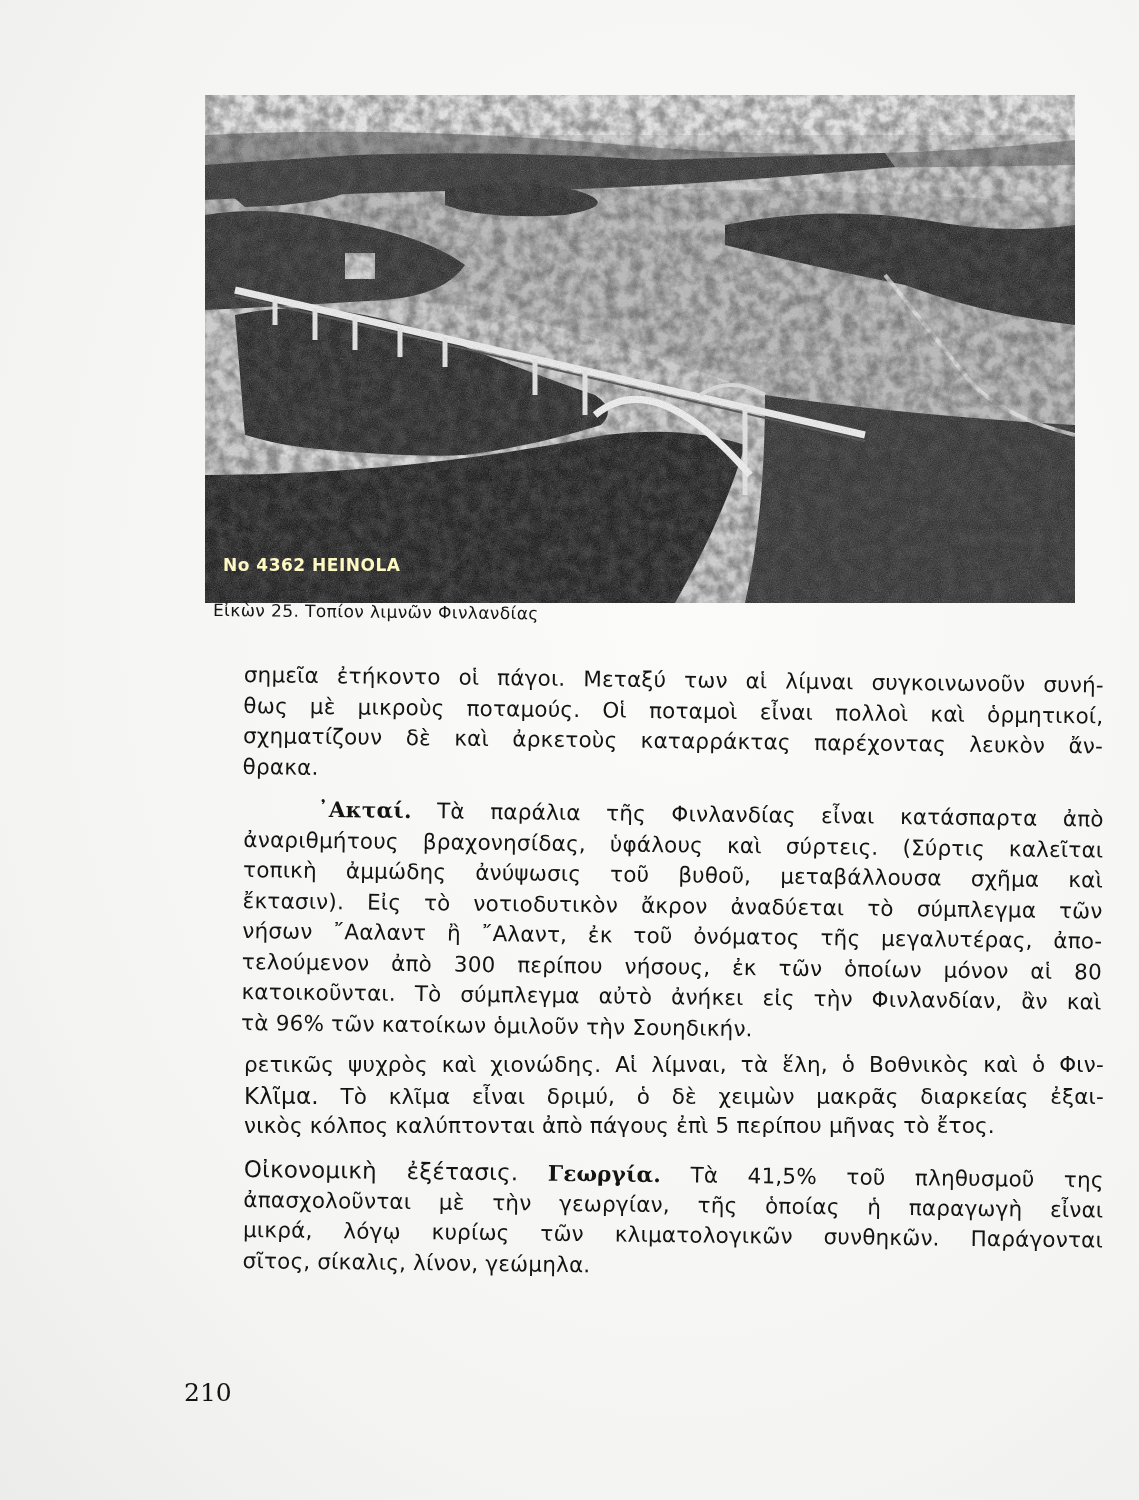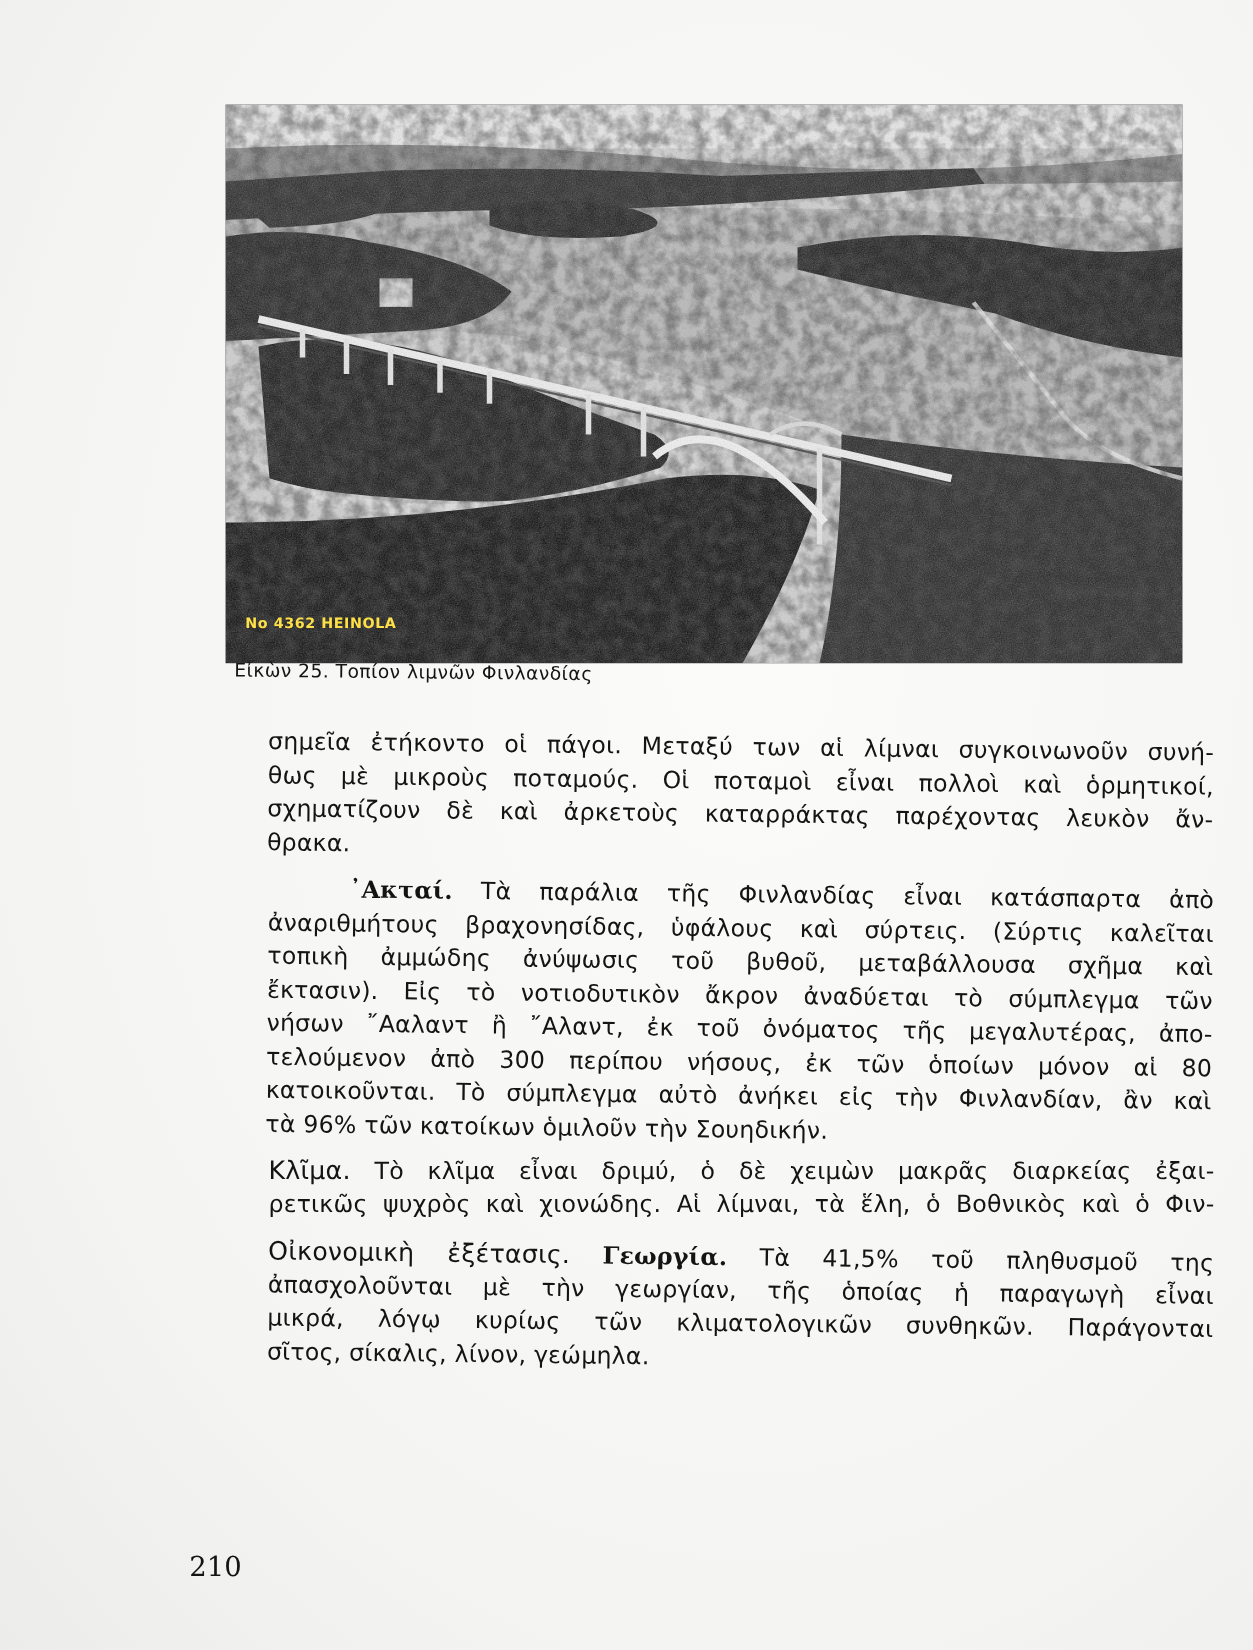--- a/index.html
+++ b/index.html
@@ -4,31 +4,31 @@
 <style>
   html, body { margin: 0; padding: 0; }
   body {
     width: 1139px; height: 1500px; background: #f7f7f5; position: relative; overflow: hidden;
     font-family: "DejaVu Sans", sans-serif; color: #141414;
   }
   .page-shadow { position: absolute; left: 0; top: 0; width: 1139px; height: 1500px;
     background: radial-gradient(ellipse at 60% 40%, #fbfbfa 0%, #f4f4f2 70%, #ececea 100%); }
   .photo { position: absolute; left: 205px; top: 95px; width: 870px; height: 508px; overflow: hidden; background: #6a6a6a; }
   .photo svg { display: block; width: 100%; height: 100%; }
-  .photo-label { position: absolute; left: 18px; bottom: 28px; color: #fde047; font-weight: bold; font-size: 13px; letter-spacing: 0.5px; font-family: "DejaVu Sans", sans-serif; }
+  .photo-label { position: absolute; left: 18px; bottom: 28px; color: #fef9c3; font-weight: bold; font-size: 17px; letter-spacing: 0.5px; font-family: "DejaVu Sans", sans-serif; }
   .caption { position: absolute; left: 213px; top: 600px; font-size: 17px; letter-spacing: 0.4px; transform: rotate(0.6deg); transform-origin: left center; }
   .body-text { position: absolute; left: 200px; top: 660px; width: 860px; font-size: 21.5px; line-height: 30.5px; letter-spacing: 0.2px; margin-left: 44px; }
   .line { display: block; white-space: nowrap; text-align: justify; text-align-last: justify; height: 30.5px; }
   .line.last { text-align-last: left; }
   .para { display: block; margin-bottom: 12px; }
   .para.tilt { transform: rotate(0.7deg); transform-origin: left top; }
   .indent { padding-left: 74px; }
   .heading-bold { font-family: "DejaVu Serif", serif; font-weight: bold; }
   .heading-sans { font-family: "DejaVu Sans", sans-serif; font-size: 23px; }
-  .page-number { position: absolute; left: 172px; top: 1378px; font-family: "DejaVu Serif", serif; font-size: 25px; margin-top: 32px; }
+  .page-number { position: absolute; left: 184px; top: 1378px; font-family: "DejaVu Serif", serif; font-size: 25px; }
 </style>
 </head>
 <body>
 
 <div class="page-shadow"></div>
 
 <div class="photo">
   <svg viewBox="0 0 870 508" preserveAspectRatio="none">
     <defs>
       <filter id="grain">
@@ -108,22 +108,23 @@
     <span class="line">ἀναριθμήτους βραχονησίδας, ὑφάλους καὶ σύρτεις. (Σύρτις καλεῖται</span>
     <span class="line">τοπικὴ ἀμμώδης ἀνύψωσις τοῦ βυθοῦ, μεταβάλλουσα σχῆμα καὶ</span>
     <span class="line">ἔκτασιν). Εἰς τὸ νοτιοδυτικὸν ἄκρον ἀναδύεται τὸ σύμπλεγμα τῶν</span>
     <span class="line">νήσων ῎Ααλαντ ἢ ῎Αλαντ, ἐκ τοῦ ὀνόματος τῆς μεγαλυτέρας, ἀπο-</span>
     <span class="line">τελούμενον ἀπὸ 300 περίπου νήσους, ἐκ τῶν ὁποίων μόνον αἱ 80</span>
     <span class="line">κατοικοῦνται. Τὸ σύμπλεγμα αὐτὸ ἀνήκει εἰς τὴν Φινλανδίαν, ἂν καὶ</span>
     <span class="line last">τὰ 96% τῶν κατοίκων ὁμιλοῦν τὴν Σουηδικήν.</span>
   </div>
 
   <div class="para">
+    <span class="line">ρετικῶς ψυχρὸς καὶ χιονώδης. Αἱ λίμναι, τὰ ἕλη, ὁ Βοθνικὸς καὶ ὁ Φιν-</span>
     <span class="line"><span class="heading-sans">Κλῖμα.</span><span>  Τὸ κλῖμα εἶναι  δριμύ, ὁ δὲ  χειμὼν  μακρᾶς διαρκείας ἐξαι-</span></span>
-    <span class="line">ρετικῶς ψυχρὸς καὶ χιονώδης. Αἱ λίμναι, τὰ ἕλη, ὁ Βοθνικὸς καὶ ὁ Φιν-</span>
+    <span class="line last">νικὸς κόλπος καλύπτονται ἀπὸ πάγους ἐπὶ 5 περίπου μῆνας τὸ ἔτος.</span>
   </div>
 
   <div class="para tilt">
     <span class="line"><span class="heading-sans">Οἰκονομικὴ ἐξέτασις.</span> <span class="heading-bold">Γεωργία.</span><span> Τὰ 41,5% τοῦ πληθυσμοῦ της</span></span>
     <span class="line">ἀπασχολοῦνται μὲ τὴν γεωργίαν, τῆς ὁποίας ἡ παραγωγὴ εἶναι</span>
     <span class="line">μικρά, λόγῳ κυρίως τῶν κλιματολογικῶν συνθηκῶν. Παράγονται</span>
     <span class="line last">σῖτος, σίκαλις, λίνον, γεώμηλα.</span>
   </div>
 
 </div>

